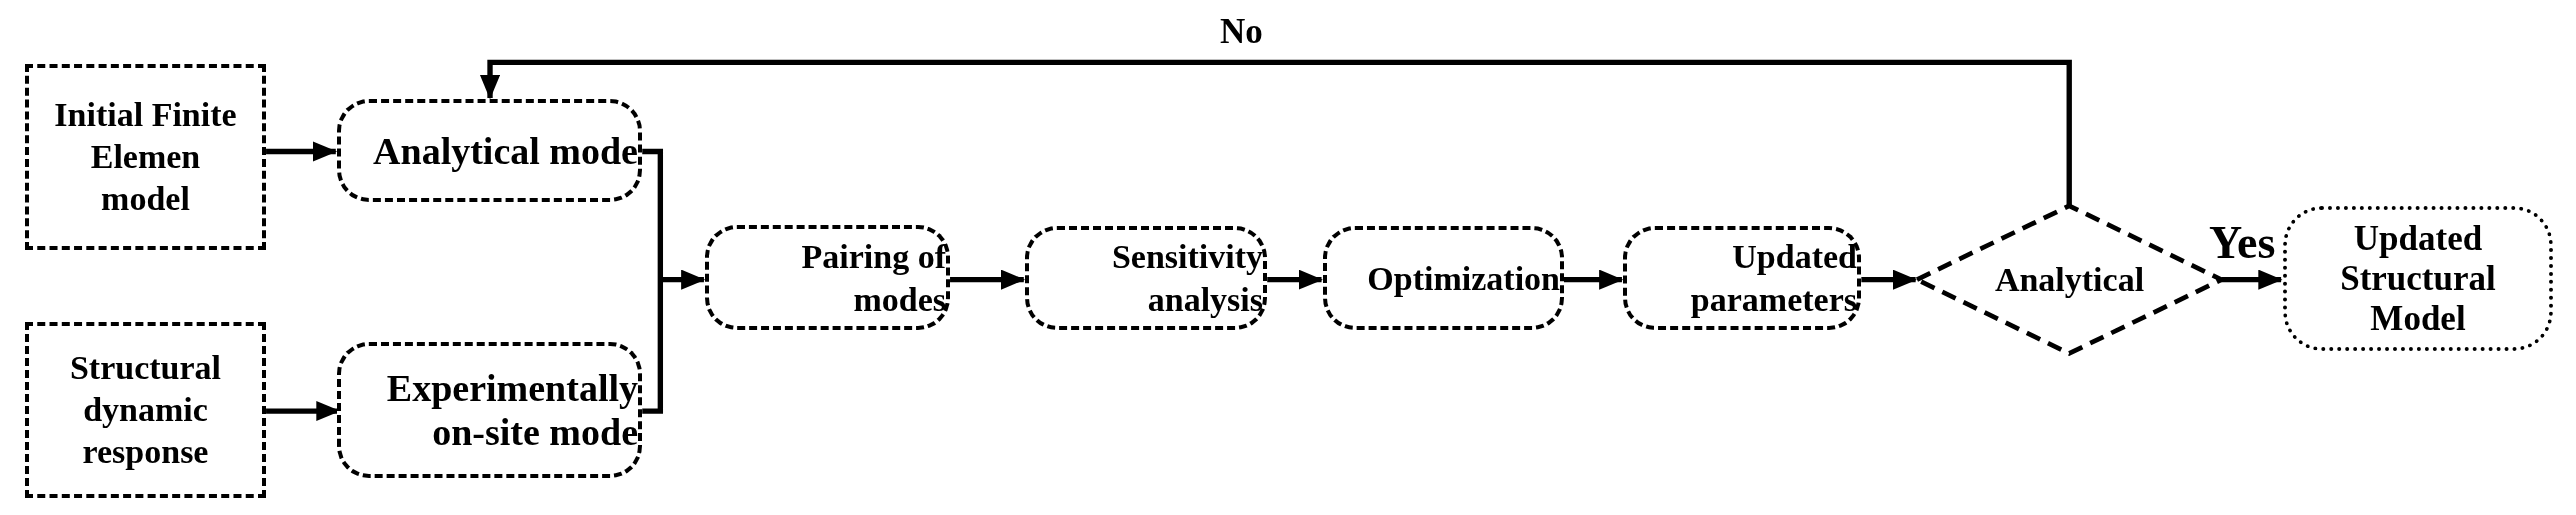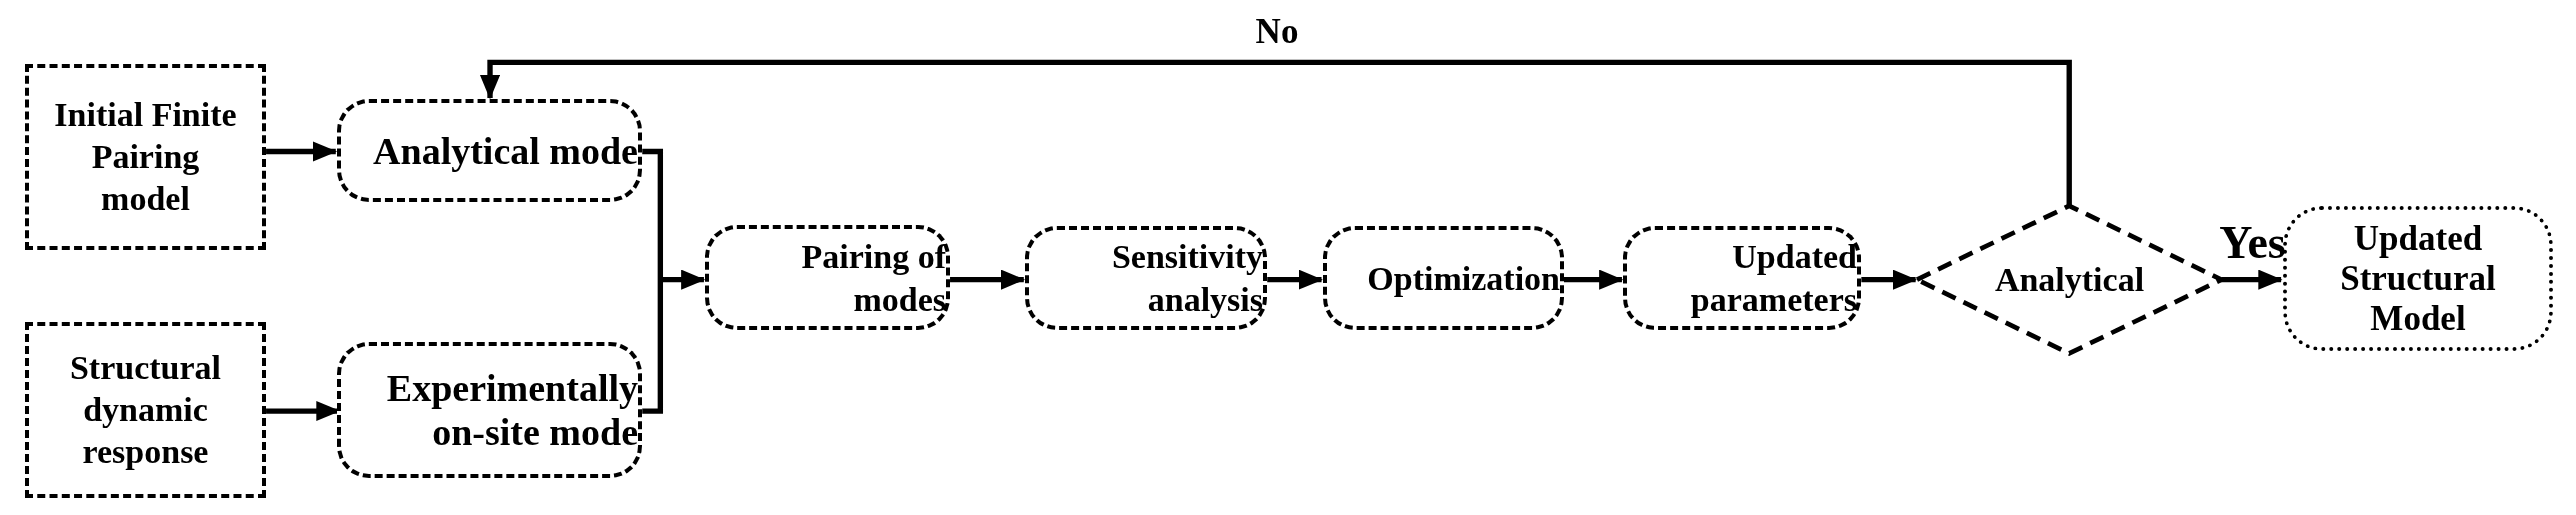--- a/index.html
+++ b/index.html
@@ -55,21 +55,20 @@
     border: 4px dotted #000000;
     border-radius: 39px;
     font-size: 35px;
     line-height: 40px;
     font-weight: 700;
   }
   .free-label {
     position: absolute;
     font-weight: 700;
     font-size: 35px;
-    text-align: center;
     background: transparent;
   }
   .diamond-label {
     position: absolute;
     left: 1932px; top: 256px;
     width: 275px; height: 48px;
     display: flex;
     align-items: center;
     justify-content: center;
     font-weight: 700;
@@ -107,21 +106,21 @@
 
     <path d="M3312,417 L3401,417" stroke="#000000" stroke-width="8" fill="none" marker-end="url(#arrow)"></path>
 
     <path d="M3085,307 L3085,93 L730,93 L730,146" stroke="#000000" stroke-width="8" fill="none" stroke-linejoin="miter" marker-end="url(#arrow)"></path>
 
     <polygon points="2858,417 3085,307 3312,417 3085,527" fill="#ffffff" stroke="#000000" stroke-width="7" stroke-dasharray="22 13"></polygon>
   </svg>
 
   <div class="node rect" style="left:25px; top:64px; width:241px; height:186px;">
     <span>Initial Finite</span>
-    <span>Pairing</span>
+    <span>Elemen</span>
     <span>model</span>
   </div>
 
   <div class="node rect" style="left:25px; top:322px; width:241px; height:176px;">
     <span>Structural</span>
     <span>dynamic</span>
     <span>response</span>
   </div>
 
   <div class="node round big" style="left:337px; top:99px; width:305px; height:103px;">

